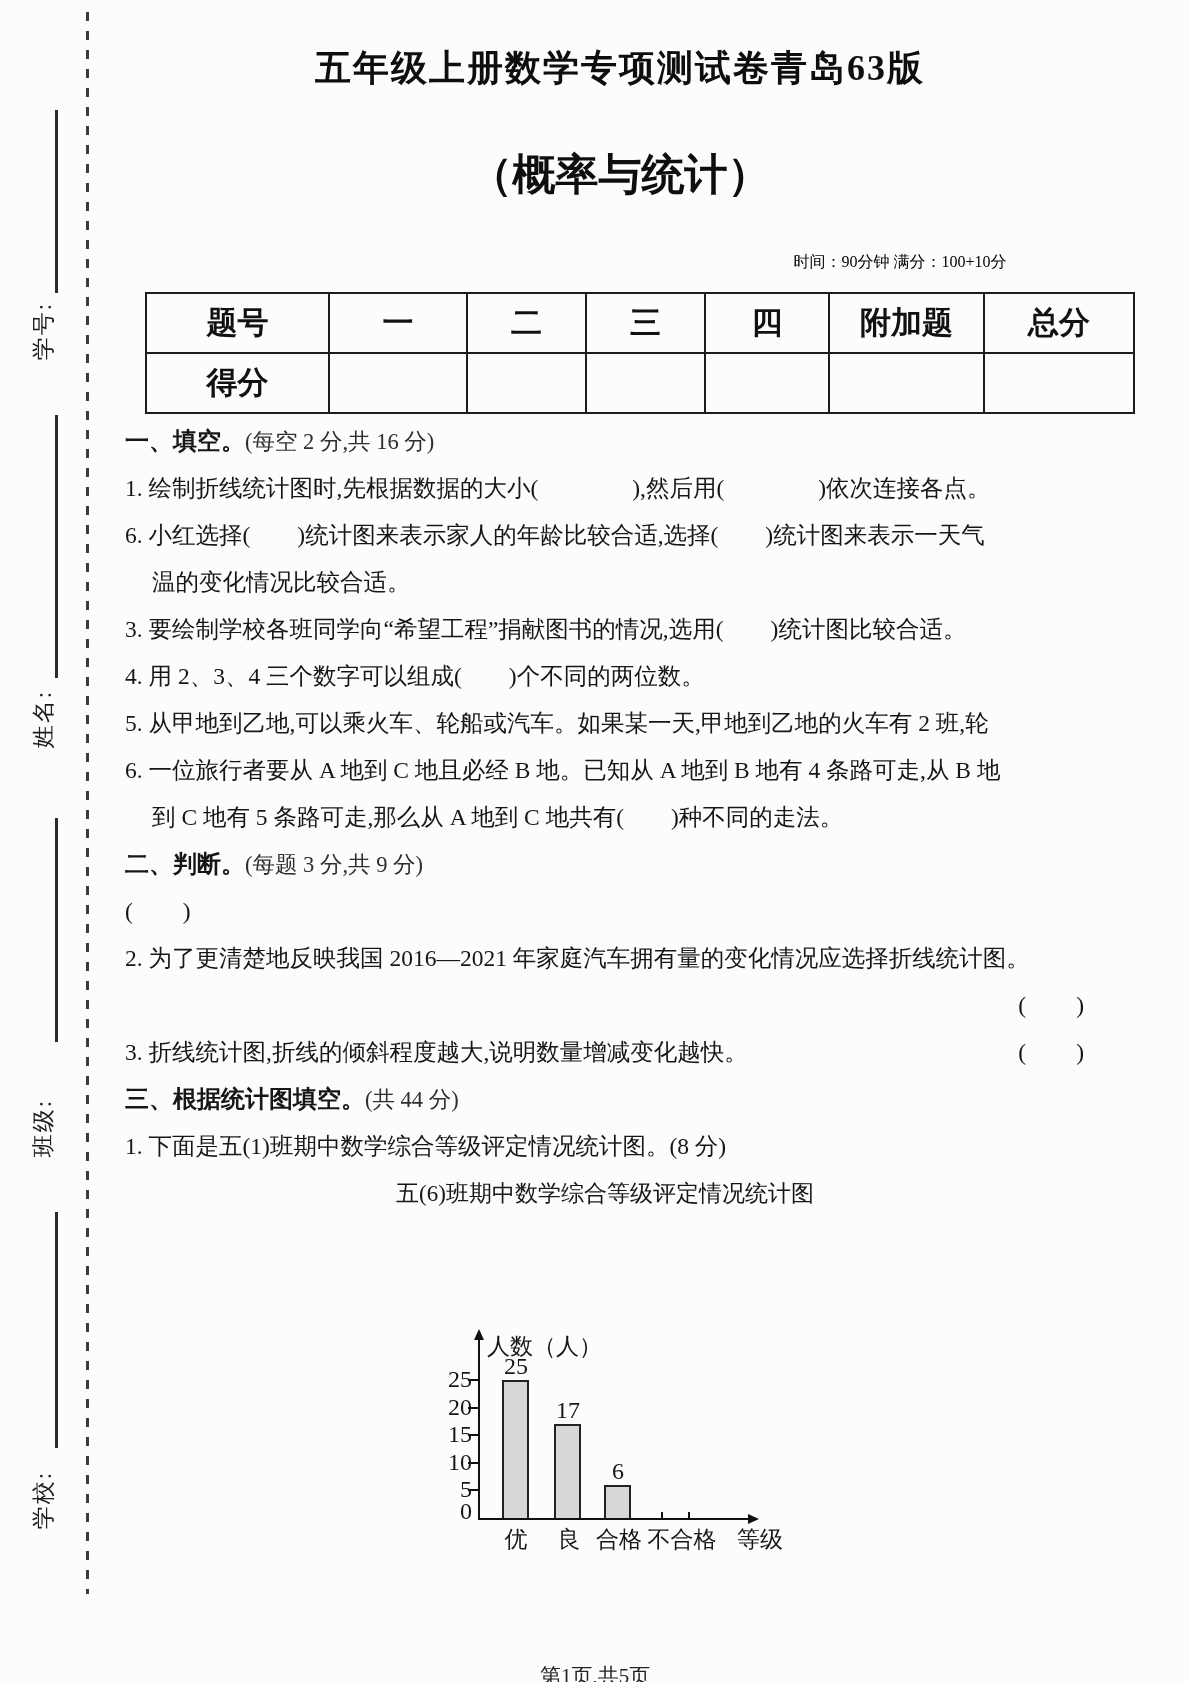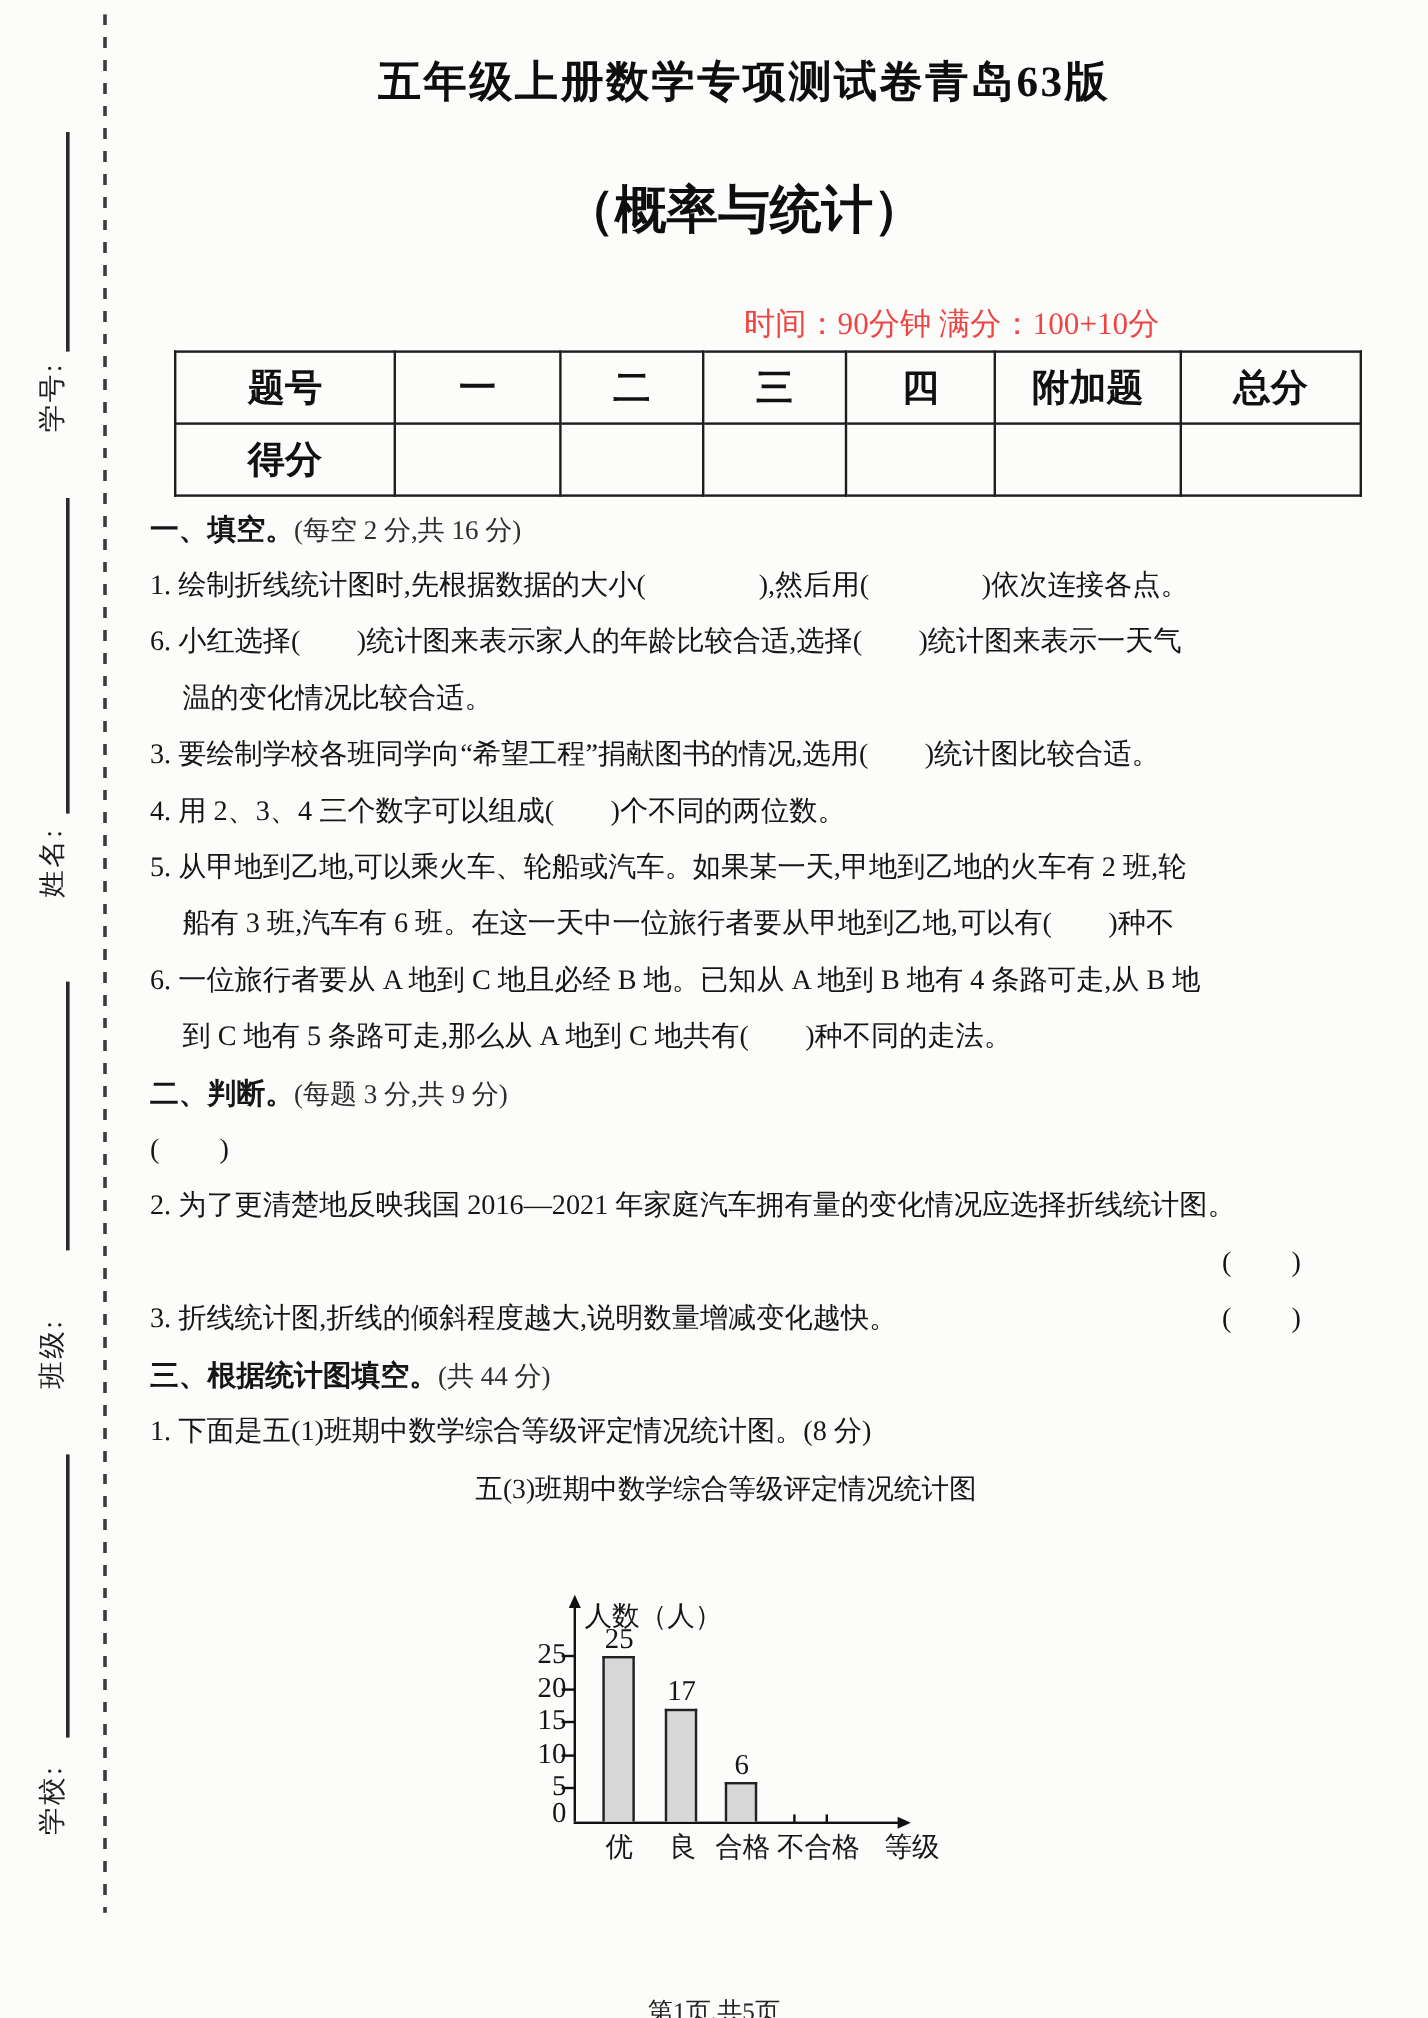--- a/index.html
+++ b/index.html
@@ -22,22 +22,22 @@
   
   .title{
     position:absolute;left:110px;right:60px;top:44px;text-align:center;
     font-size:36px;font-weight:bold;letter-spacing:2px;color:#0e0e0e;
   }
   .subtitle{
     position:absolute;left:110px;right:60px;top:146px;text-align:center;
     font-size:43px;font-weight:bold;color:#0e0e0e;
   }
   .meta{
-    position:absolute;left:620px;width:560px;top:252px;text-align:left;
-    font-size:26px;color:#ef4444;
+    position:absolute;left:620px;width:560px;top:252px;text-align:center;
+    font-size:16px;color:#000000;
   }
   
   table.score{
     position:absolute;left:145px;top:292px;width:988px;height:122px;
     border-collapse:collapse;table-layout:fixed;
   }
   table.score td,table.score th{
     border:2.2px solid #1d1d1d;text-align:center;vertical-align:middle;
     font-size:31px;font-weight:bold;color:#111;padding:0;
   }
@@ -120,40 +120,39 @@
   </table>
 
 <div id="content">
   <div class="ln h"><b>一、填空。</b><span class="note">(每空 2 分,共 16 分)</span></div>
   <div class="ln">1. 绘制折线统计图时,先根据数据的大小(　　　　),然后用(　　　　)依次连接各点。</div>
   <div class="ln">6. 小红选择(　　)统计图来表示家人的年龄比较合适,选择(　　)统计图来表示一天气</div>
   <div class="ln cont">温的变化情况比较合适。</div>
   <div class="ln">3. 要绘制学校各班同学向“希望工程”捐献图书的情况,选用(　　)统计图比较合适。</div>
   <div class="ln">4. 用 2、3、4 三个数字可以组成(　　)个不同的两位数。</div>
   <div class="ln">5. 从甲地到乙地,可以乘火车、轮船或汽车。如果某一天,甲地到乙地的火车有 2 班,轮</div>
-  <div class="ln cont">船有 3 班,汽车有 6 班。在这一天中一位旅行者要从甲地到乙地,可以有(　　)种不</div>
   <div class="ln">6. 一位旅行者要从 A 地到 C 地且必经 B 地。已知从 A 地到 B 地有 4 条路可走,从 B 地</div>
   <div class="ln cont">到 C 地有 5 条路可走,那么从 A 地到 C 地共有(　　)种不同的走法。</div>
 
   <div class="ln h"><b>二、判断。</b><span class="note">(每题 3 分,共 9 分)</span></div>
   <div class="ln flexline">
     <span class="mark">(　　)</span>
   </div>
   <div class="ln">2. 为了更清楚地反映我国 2016—2021 年家庭汽车拥有量的变化情况应选择折线统计图。</div>
   <div class="ln rightonly">
     <span class="mark">(　　)</span>
   </div>
   <div class="ln flexline">
     <span>3. 折线统计图,折线的倾斜程度越大,说明数量增减变化越快。</span>
     <span class="mark">(　　)</span>
   </div>
 
   <div class="ln h"><b>三、根据统计图填空。</b><span class="note">(共 44 分)</span></div>
   <div class="ln">1. 下面是五(1)班期中数学综合等级评定情况统计图。(8 分)</div>
-  <div class="ln center">五(3)班期中数学综合等级评定情况统计图</div>
+  <div class="ln center">五(6)班期中数学综合等级评定情况统计图</div>
 </div>
 
 <div id="chart">
   <span class="ylab">人数（人）</span>
   <div class="yarrow"></div>
   <div class="yaxis"></div>
   <div class="xaxis"></div>
   <div class="xarrow"></div>
 
   <span class="ytick" style="top:47px">25</span>

